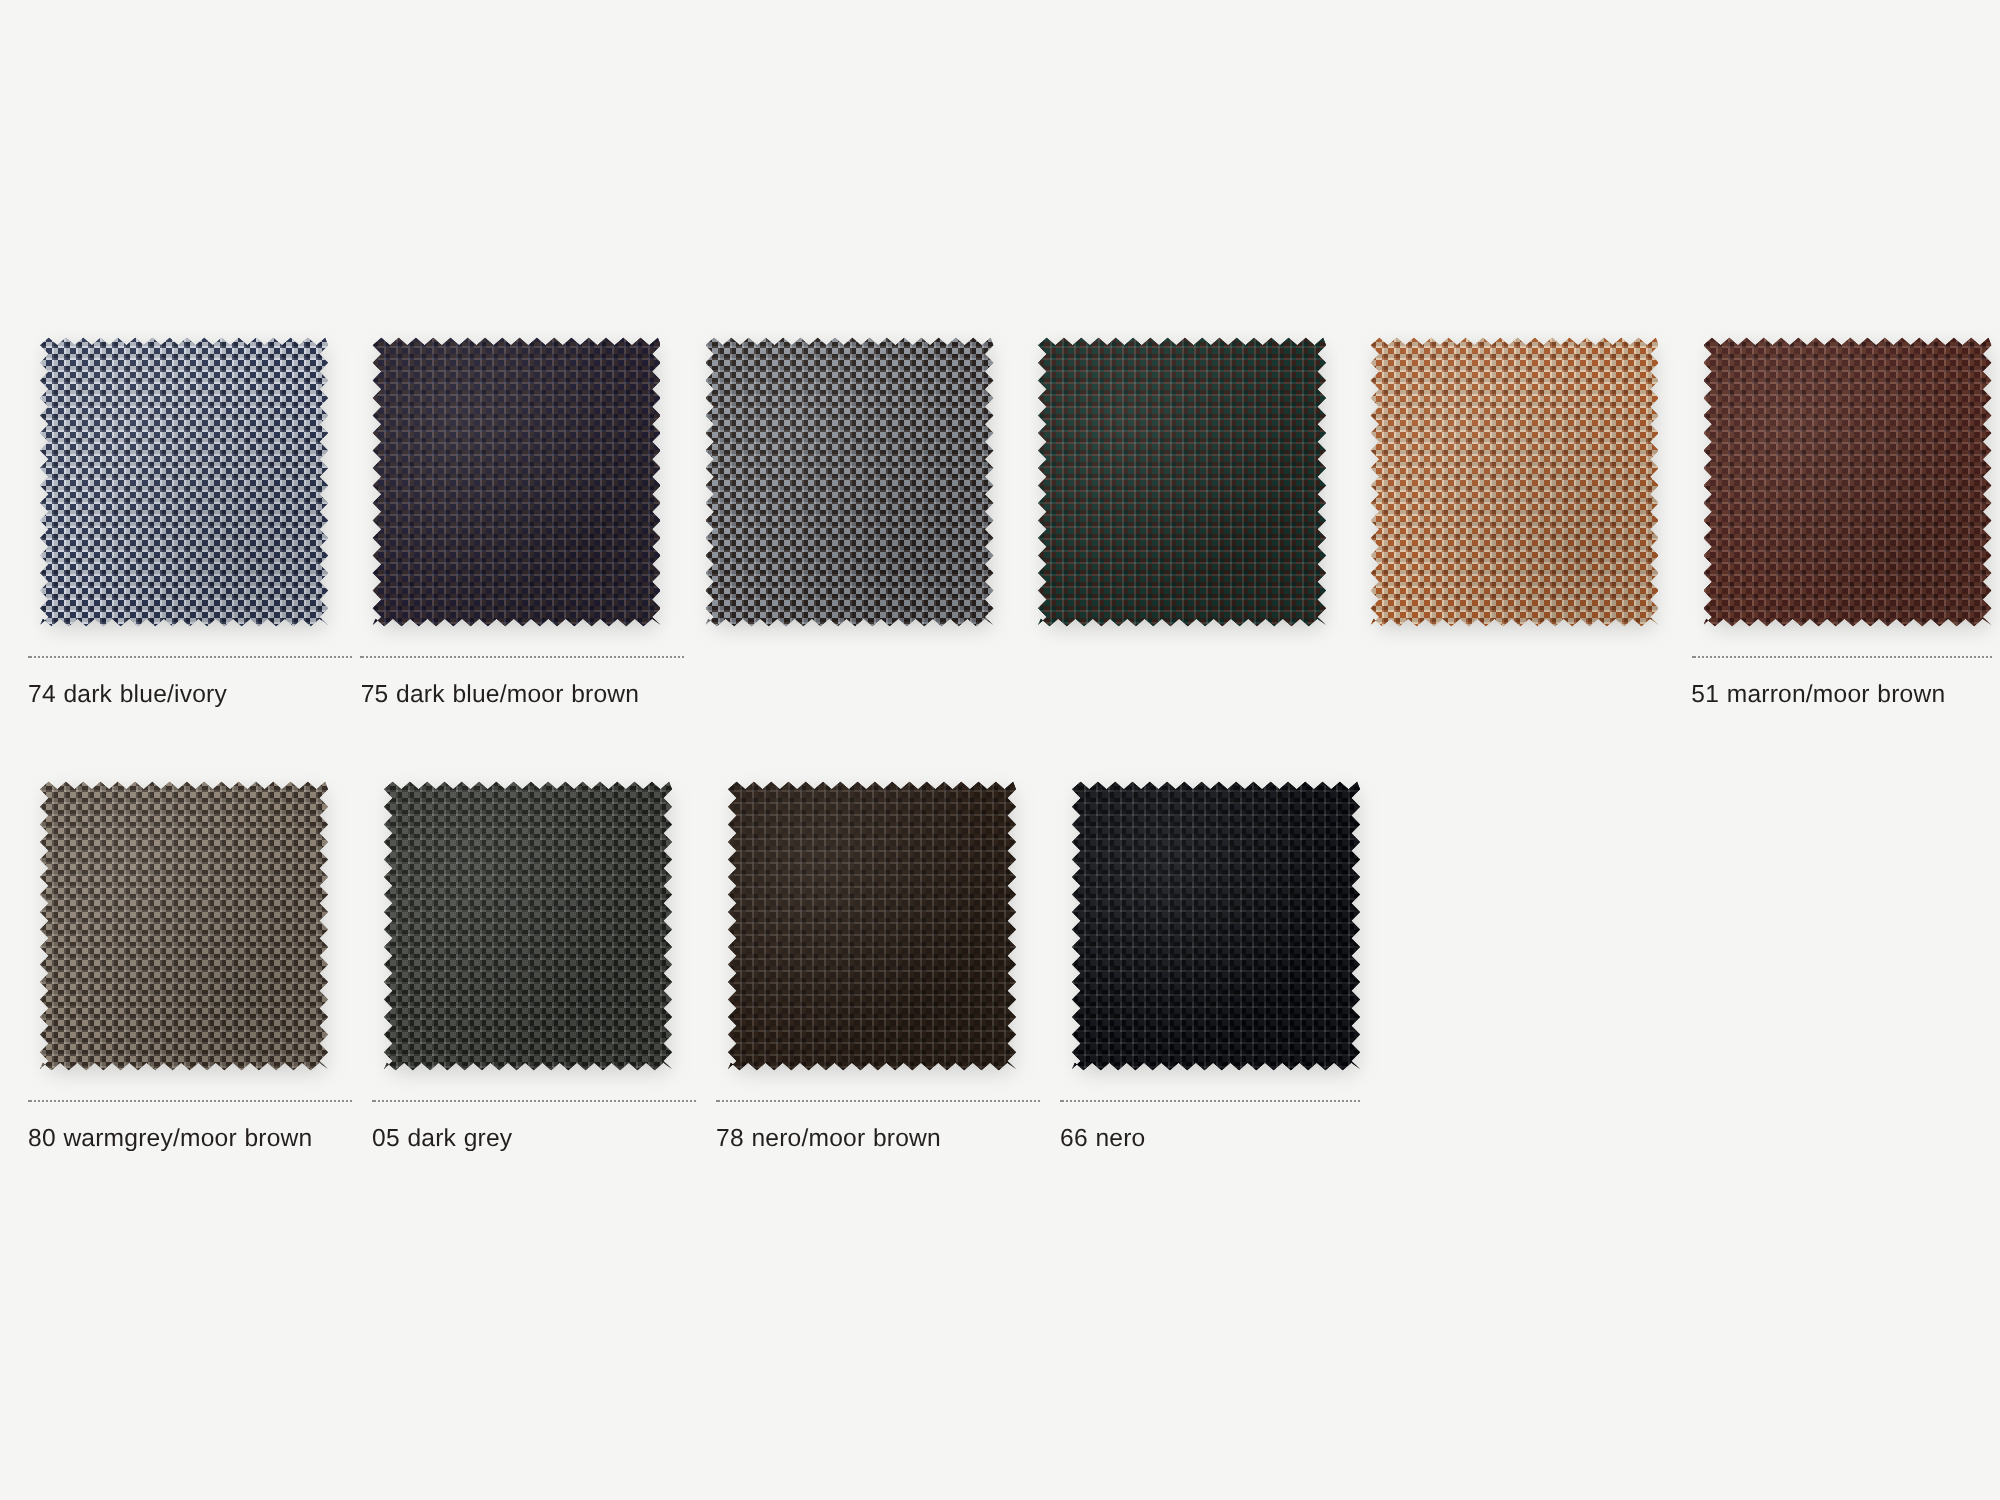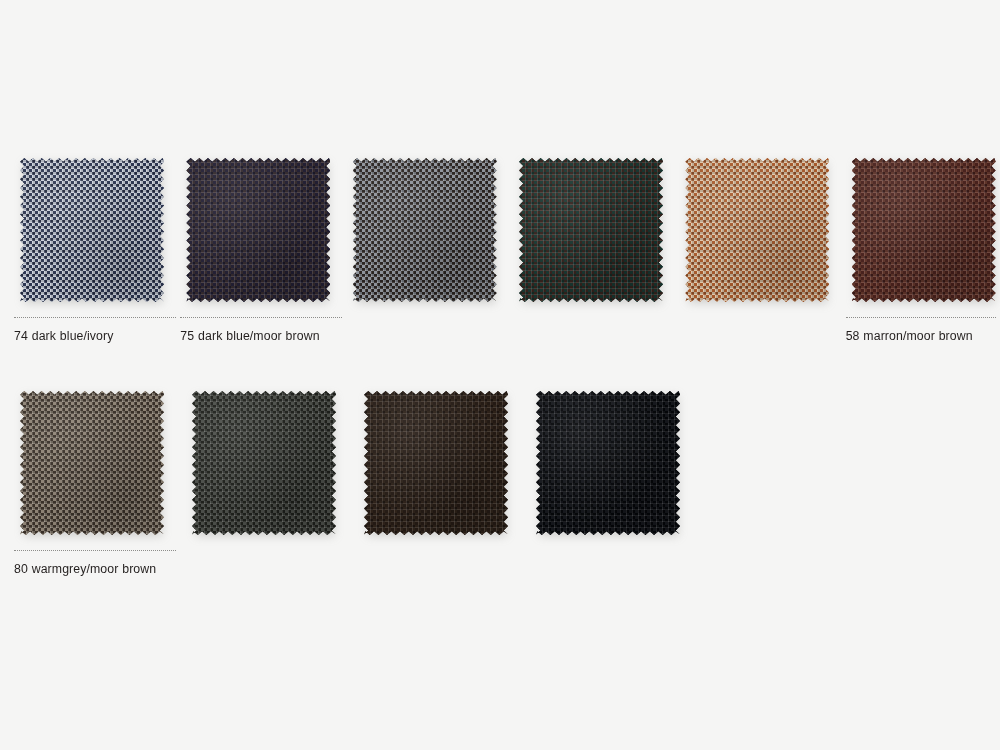--- a/index.html
+++ b/index.html
@@ -23,21 +23,21 @@
     padding: 0;
   }
 
   .swatch-row {
     position: absolute;
     left: 0;
     width: 1000px;
     display: flex;
     flex-direction: row;
   }
-  .row-1 { top: 157px; justify-content: flex-end; }
+  .row-1 { top: 168px; justify-content: flex-end; }
   .row-2 { top: 390px; }
 
   .swatch-cell {
     position: relative;
     width: 160px;
     margin-left: 12px;
     margin-right: 0;
     box-sizing: border-box;
   }
   .swatch-cell:first-child { margin-left: 14px; }
@@ -174,21 +174,21 @@
         </div>
       </div>
       <div class="swatch-cell">
         <div class="sample-wrap">
           <div class="sample-shadow"></div>
           <div class="sample-clip" style="background-image: radial-gradient(at 30% 28%, rgba(255, 255, 255, 0.086), rgba(255, 255, 255, 0) 62%), radial-gradient(at 72% 76%, rgba(0, 0, 0, 0.17), rgba(0, 0, 0, 0) 58%), repeating-conic-gradient(rgb(71, 32, 28) 0%, rgb(71, 32, 28) 25%, rgb(106, 58, 46) 0%, rgb(106, 58, 46) 50%), linear-gradient(rgb(77, 37, 31), rgb(77, 37, 31)); background-size: 100% 100%, 100% 100%, 6px 6px, 100% 100%; background-position: 0px 0px, 0px 0px, 0px 0px, 0px 0px;"></div>
           <div class="sample-clip" style="background-image: repeating-linear-gradient(90deg, rgba(255, 255, 255, 0.1) 0px, rgba(255, 255, 255, 0.1) 1px, rgba(0, 0, 0, 0.12) 1px, rgba(0, 0, 0, 0.12) 3px, rgba(255, 255, 255, 0) 3px, rgba(255, 255, 255, 0) 6px), repeating-linear-gradient(0deg, rgba(255, 255, 255, 0.09) 0px, rgba(255, 255, 255, 0.09) 1px, rgba(0, 0, 0, 0.14) 1px, rgba(0, 0, 0, 0.14) 3px, rgba(255, 255, 255, 0) 3px, rgba(255, 255, 255, 0) 6px); background-size: 6px 6px, 6px 6px; z-index: 2;"></div>
         </div>
         <div class="label-area">
           <div class="dotted-rule"></div>
-          <div class="swatch-label">58 marron/moor brown</div>
+          <div class="swatch-label">51 marron/moor brown</div>
         </div>
       </div>
     </div>
   <div class="swatch-row row-2">
       <div class="swatch-cell">
         <div class="sample-wrap">
           <div class="sample-shadow"></div>
           <div class="sample-clip" style="background-image: radial-gradient(at 30% 28%, rgba(255, 255, 255, 0.086), rgba(255, 255, 255, 0) 62%), radial-gradient(at 72% 76%, rgba(0, 0, 0, 0.17), rgba(0, 0, 0, 0) 58%), repeating-conic-gradient(rgb(141, 130, 116) 0%, rgb(141, 130, 116) 25%, rgb(64, 54, 45) 0%, rgb(64, 54, 45) 50%), linear-gradient(rgb(111, 101, 87), rgb(111, 101, 87)); background-size: 100% 100%, 100% 100%, 6px 6px, 100% 100%; background-position: 0px 0px, 0px 0px, 0px 0px, 0px 0px;"></div>
           <div class="sample-clip" style="background-image: repeating-linear-gradient(90deg, rgba(255, 255, 255, 0.1) 0px, rgba(255, 255, 255, 0.1) 1px, rgba(0, 0, 0, 0.12) 1px, rgba(0, 0, 0, 0.12) 3px, rgba(255, 255, 255, 0) 3px, rgba(255, 255, 255, 0) 6px), repeating-linear-gradient(0deg, rgba(255, 255, 255, 0.09) 0px, rgba(255, 255, 255, 0.09) 1px, rgba(0, 0, 0, 0.14) 1px, rgba(0, 0, 0, 0.14) 3px, rgba(255, 255, 255, 0) 3px, rgba(255, 255, 255, 0) 6px); background-size: 6px 6px, 6px 6px; z-index: 2;"></div>
         </div>
@@ -196,30 +196,42 @@
           <div class="dotted-rule"></div>
           <div class="swatch-label">80 warmgrey/moor brown</div>
         </div>
       </div>
       <div class="swatch-cell">
         <div class="sample-wrap">
           <div class="sample-shadow"></div>
           <div class="sample-clip" style="background-image: radial-gradient(at 30% 28%, rgba(255, 255, 255, 0.086), rgba(255, 255, 255, 0) 62%), radial-gradient(at 72% 76%, rgba(0, 0, 0, 0.17), rgba(0, 0, 0, 0) 58%), repeating-conic-gradient(rgb(74, 77, 72) 0%, rgb(74, 77, 72) 25%, rgb(34, 36, 31) 0%, rgb(34, 36, 31) 50%), linear-gradient(rgb(59, 62, 57), rgb(59, 62, 57)); background-size: 100% 100%, 100% 100%, 6px 6px, 100% 100%; background-position: 0px 0px, 0px 0px, 0px 0px, 0px 0px;"></div>
           <div class="sample-clip" style="background-image: repeating-linear-gradient(90deg, rgba(255, 255, 255, 0.1) 0px, rgba(255, 255, 255, 0.1) 1px, rgba(0, 0, 0, 0.12) 1px, rgba(0, 0, 0, 0.12) 3px, rgba(255, 255, 255, 0) 3px, rgba(255, 255, 255, 0) 6px), repeating-linear-gradient(0deg, rgba(255, 255, 255, 0.09) 0px, rgba(255, 255, 255, 0.09) 1px, rgba(0, 0, 0, 0.14) 1px, rgba(0, 0, 0, 0.14) 3px, rgba(255, 255, 255, 0) 3px, rgba(255, 255, 255, 0) 6px); background-size: 6px 6px, 6px 6px; z-index: 2;"></div>
         </div>
+        <div class="label-area">
+          <div class="dotted-rule"></div>
+          <div class="swatch-label">05 dark grey</div>
+        </div>
       </div>
       <div class="swatch-cell">
         <div class="sample-wrap">
           <div class="sample-shadow"></div>
           <div class="sample-clip" style="background-image: radial-gradient(at 30% 28%, rgba(255, 255, 255, 0.086), rgba(255, 255, 255, 0) 62%), radial-gradient(at 72% 76%, rgba(0, 0, 0, 0.17), rgba(0, 0, 0, 0) 58%), repeating-conic-gradient(rgb(36, 26, 20) 0%, rgb(36, 26, 20) 25%, rgb(51, 38, 28) 0%, rgb(51, 38, 28) 50%), linear-gradient(rgb(38, 28, 21), rgb(38, 28, 21)); background-size: 100% 100%, 100% 100%, 6px 6px, 100% 100%; background-position: 0px 0px, 0px 0px, 0px 0px, 0px 0px;"></div>
           <div class="sample-clip" style="background-image: repeating-linear-gradient(90deg, rgba(255, 255, 255, 0.1) 0px, rgba(255, 255, 255, 0.1) 1px, rgba(0, 0, 0, 0.12) 1px, rgba(0, 0, 0, 0.12) 3px, rgba(255, 255, 255, 0) 3px, rgba(255, 255, 255, 0) 6px), repeating-linear-gradient(0deg, rgba(255, 255, 255, 0.09) 0px, rgba(255, 255, 255, 0.09) 1px, rgba(0, 0, 0, 0.14) 1px, rgba(0, 0, 0, 0.14) 3px, rgba(255, 255, 255, 0) 3px, rgba(255, 255, 255, 0) 6px); background-size: 6px 6px, 6px 6px; z-index: 2;"></div>
         </div>
+        <div class="label-area">
+          <div class="dotted-rule"></div>
+          <div class="swatch-label">78 nero/moor brown</div>
+        </div>
       </div>
       <div class="swatch-cell">
         <div class="sample-wrap">
           <div class="sample-shadow"></div>
           <div class="sample-clip" style="background-image: radial-gradient(at 30% 28%, rgba(255, 255, 255, 0.086), rgba(255, 255, 255, 0) 62%), radial-gradient(at 72% 76%, rgba(0, 0, 0, 0.17), rgba(0, 0, 0, 0) 58%), repeating-conic-gradient(rgb(20, 22, 27) 0%, rgb(20, 22, 27) 25%, rgb(5, 7, 10) 0%, rgb(5, 7, 10) 50%), linear-gradient(rgb(14, 16, 20), rgb(14, 16, 20)); background-size: 100% 100%, 100% 100%, 6px 6px, 100% 100%; background-position: 0px 0px, 0px 0px, 0px 0px, 0px 0px;"></div>
           <div class="sample-clip" style="background-image: repeating-linear-gradient(90deg, rgba(255, 255, 255, 0.1) 0px, rgba(255, 255, 255, 0.1) 1px, rgba(0, 0, 0, 0.12) 1px, rgba(0, 0, 0, 0.12) 3px, rgba(255, 255, 255, 0) 3px, rgba(255, 255, 255, 0) 6px), repeating-linear-gradient(0deg, rgba(255, 255, 255, 0.09) 0px, rgba(255, 255, 255, 0.09) 1px, rgba(0, 0, 0, 0.14) 1px, rgba(0, 0, 0, 0.14) 3px, rgba(255, 255, 255, 0) 3px, rgba(255, 255, 255, 0) 6px); background-size: 6px 6px, 6px 6px; z-index: 2;"></div>
         </div>
+        <div class="label-area">
+          <div class="dotted-rule"></div>
+          <div class="swatch-label">66 nero</div>
+        </div>
       </div>
     </div>
 
 </div>
 
 </body></html>

